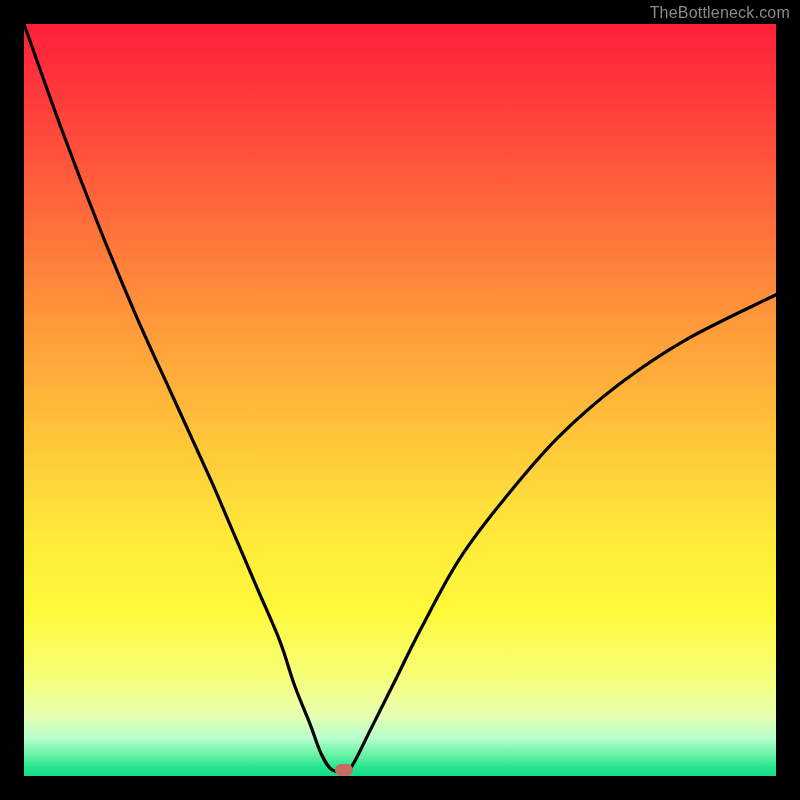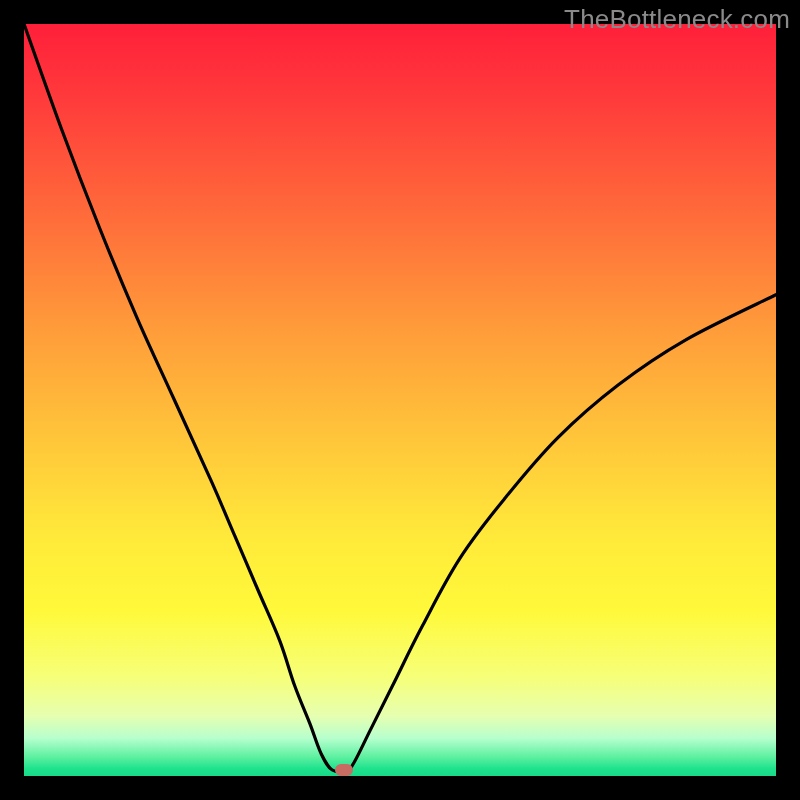--- a/index.html
+++ b/index.html
@@ -44,21 +44,21 @@
       #5cf0a0 97.5%,
       #1fe28d 99%,
       #17d989 100%
     );
   }
   .watermark {
     position: absolute;
     top: 4px;
     right: 10px;
     color: #8a8a8a;
-    font-size: 26px;
+    font-size: 16px;
     font-weight: 500;
     letter-spacing: 0.2px;
     user-select: none;
   }
   svg.curve {
     position: absolute;
     inset: 0;
     width: 100%;
     height: 100%;
   }

